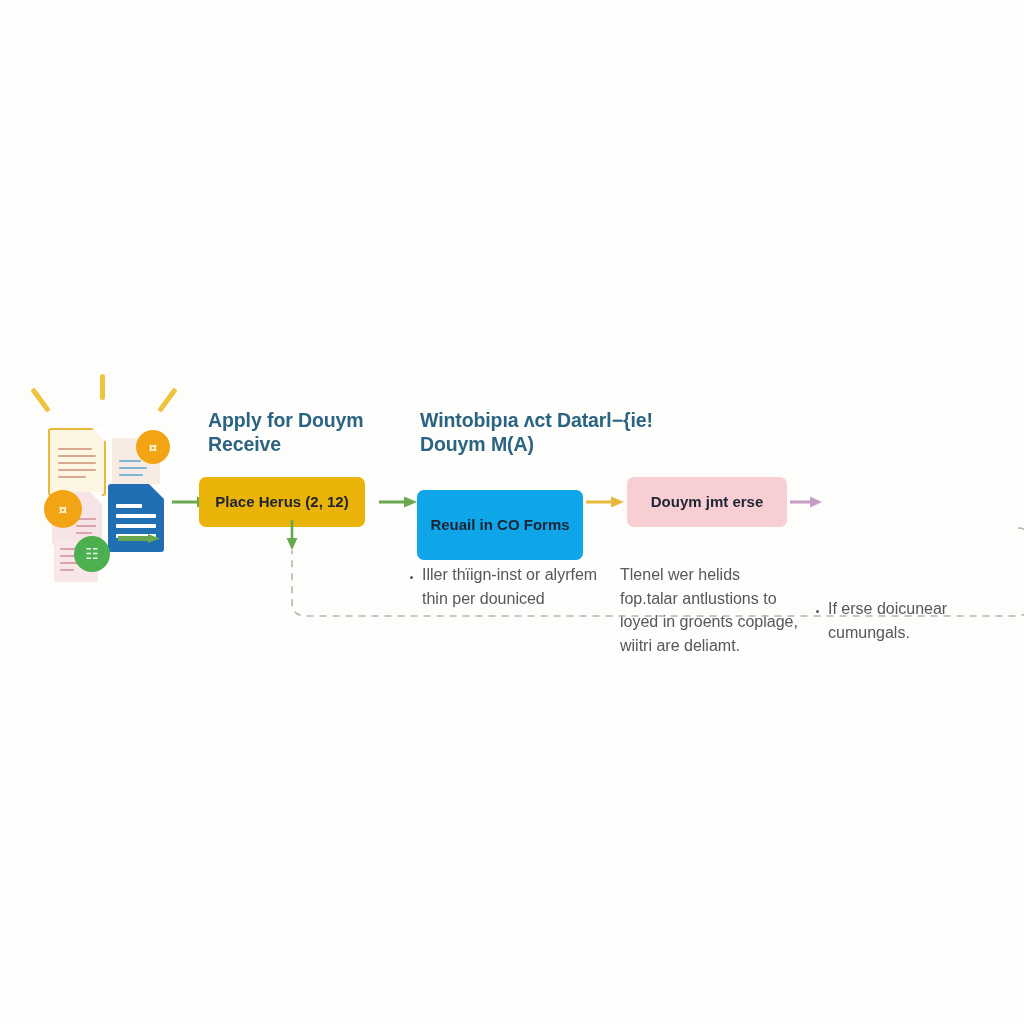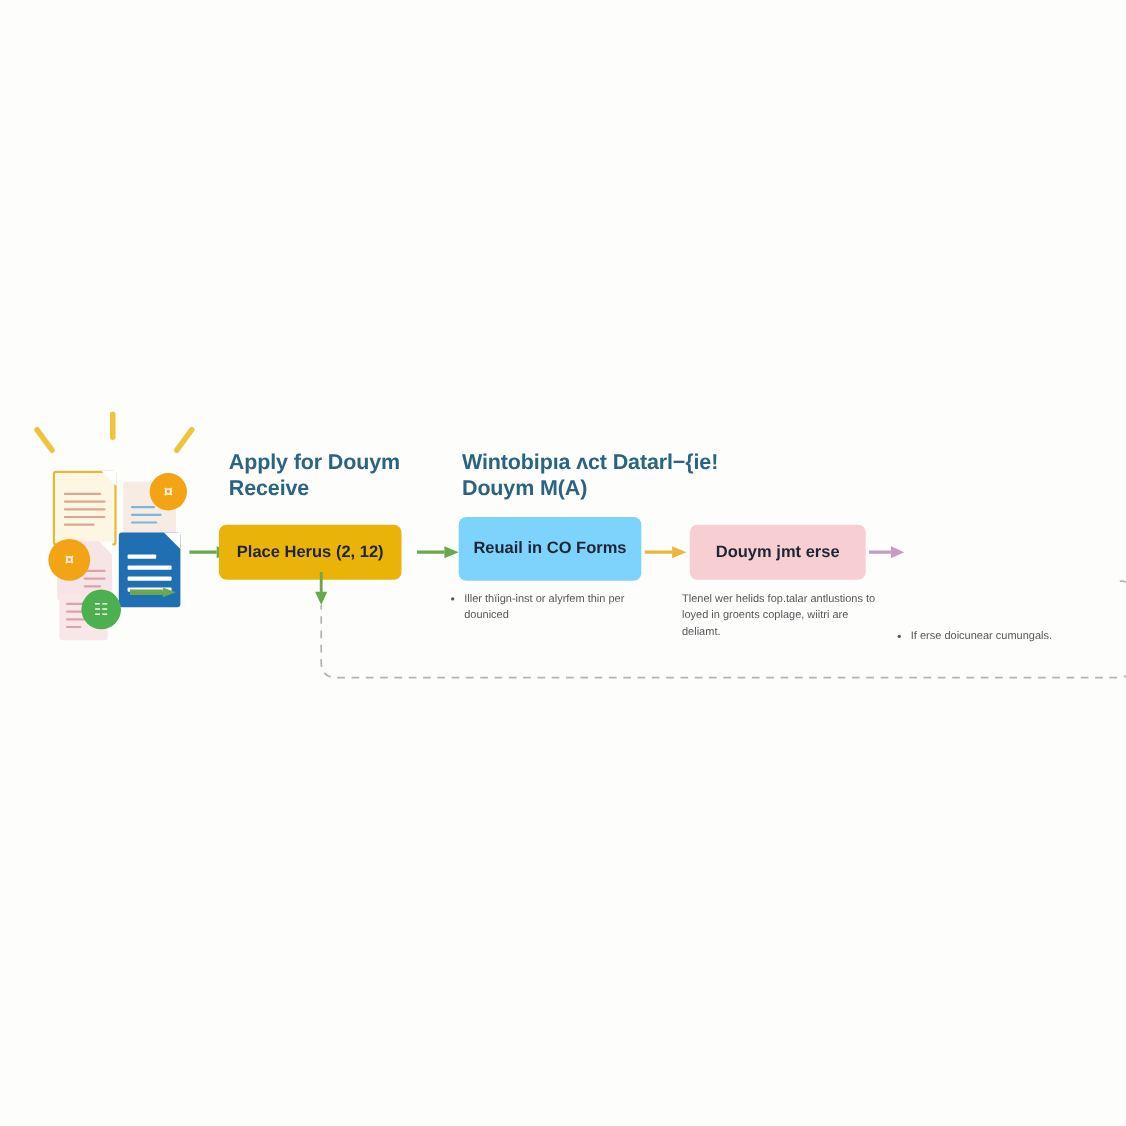--- a/index.html
+++ b/index.html
@@ -152,41 +152,42 @@
     justify-content: center;
     text-align: center;
     font-weight: bold;
     color: #1d2433;
     font-size: 15px;
     line-height: 1.22;
     padding: 0 8px;
     box-sizing: border-box;
   }
   #box-green  { left: 199px; top: 477px; width: 166px; height: 50px; background: #eab308; }
-  #box-yellow { left: 417px; top: 470px; width: 166px; height: 58px; background: #7dd3fc; }
+  #box-yellow { left: 417px; top: 490px; width: 166px; height: 70px; background: #0ea5e9; }
   #box-pink   { left: 627px; top: 477px; width: 160px; height: 50px; background: #f7cfd3; }
   #box-purple { left: 821px; top: 477px; width: 166px; height: 50px; background: #e4d4e8; }
 
   
   .arrow-h {
     position: absolute;
     height: 14px;
     display: block;
   }
   #arrow-in      { left: 172px; top: 495px; width: 38px; }
   #arrow-green   { left: 379px; top: 495px; width: 38px; }
   #arrow-yellow  { left: 586px; top: 495px; width: 38px; }
   #arrow-purple  { left: 790px; top: 495px; width: 32px; }
 
   
   .desc {
     position: absolute;
     color: #55575b;
-    font-size: 10px;
+    font-size: 16px;
     line-height: 1.48;
+    margin-top: 25px;
   }
   .desc ul {
     margin: 0;
     padding-left: 13px;
     list-style: disc;
   }
   .desc li::marker { font-size: 9px; }
   .desc p { margin: 0; }
   #desc-yellow { left: 409px; top: 538px; width: 190px; }
   #desc-pink   { left: 620px; top: 538px; width: 180px; }

